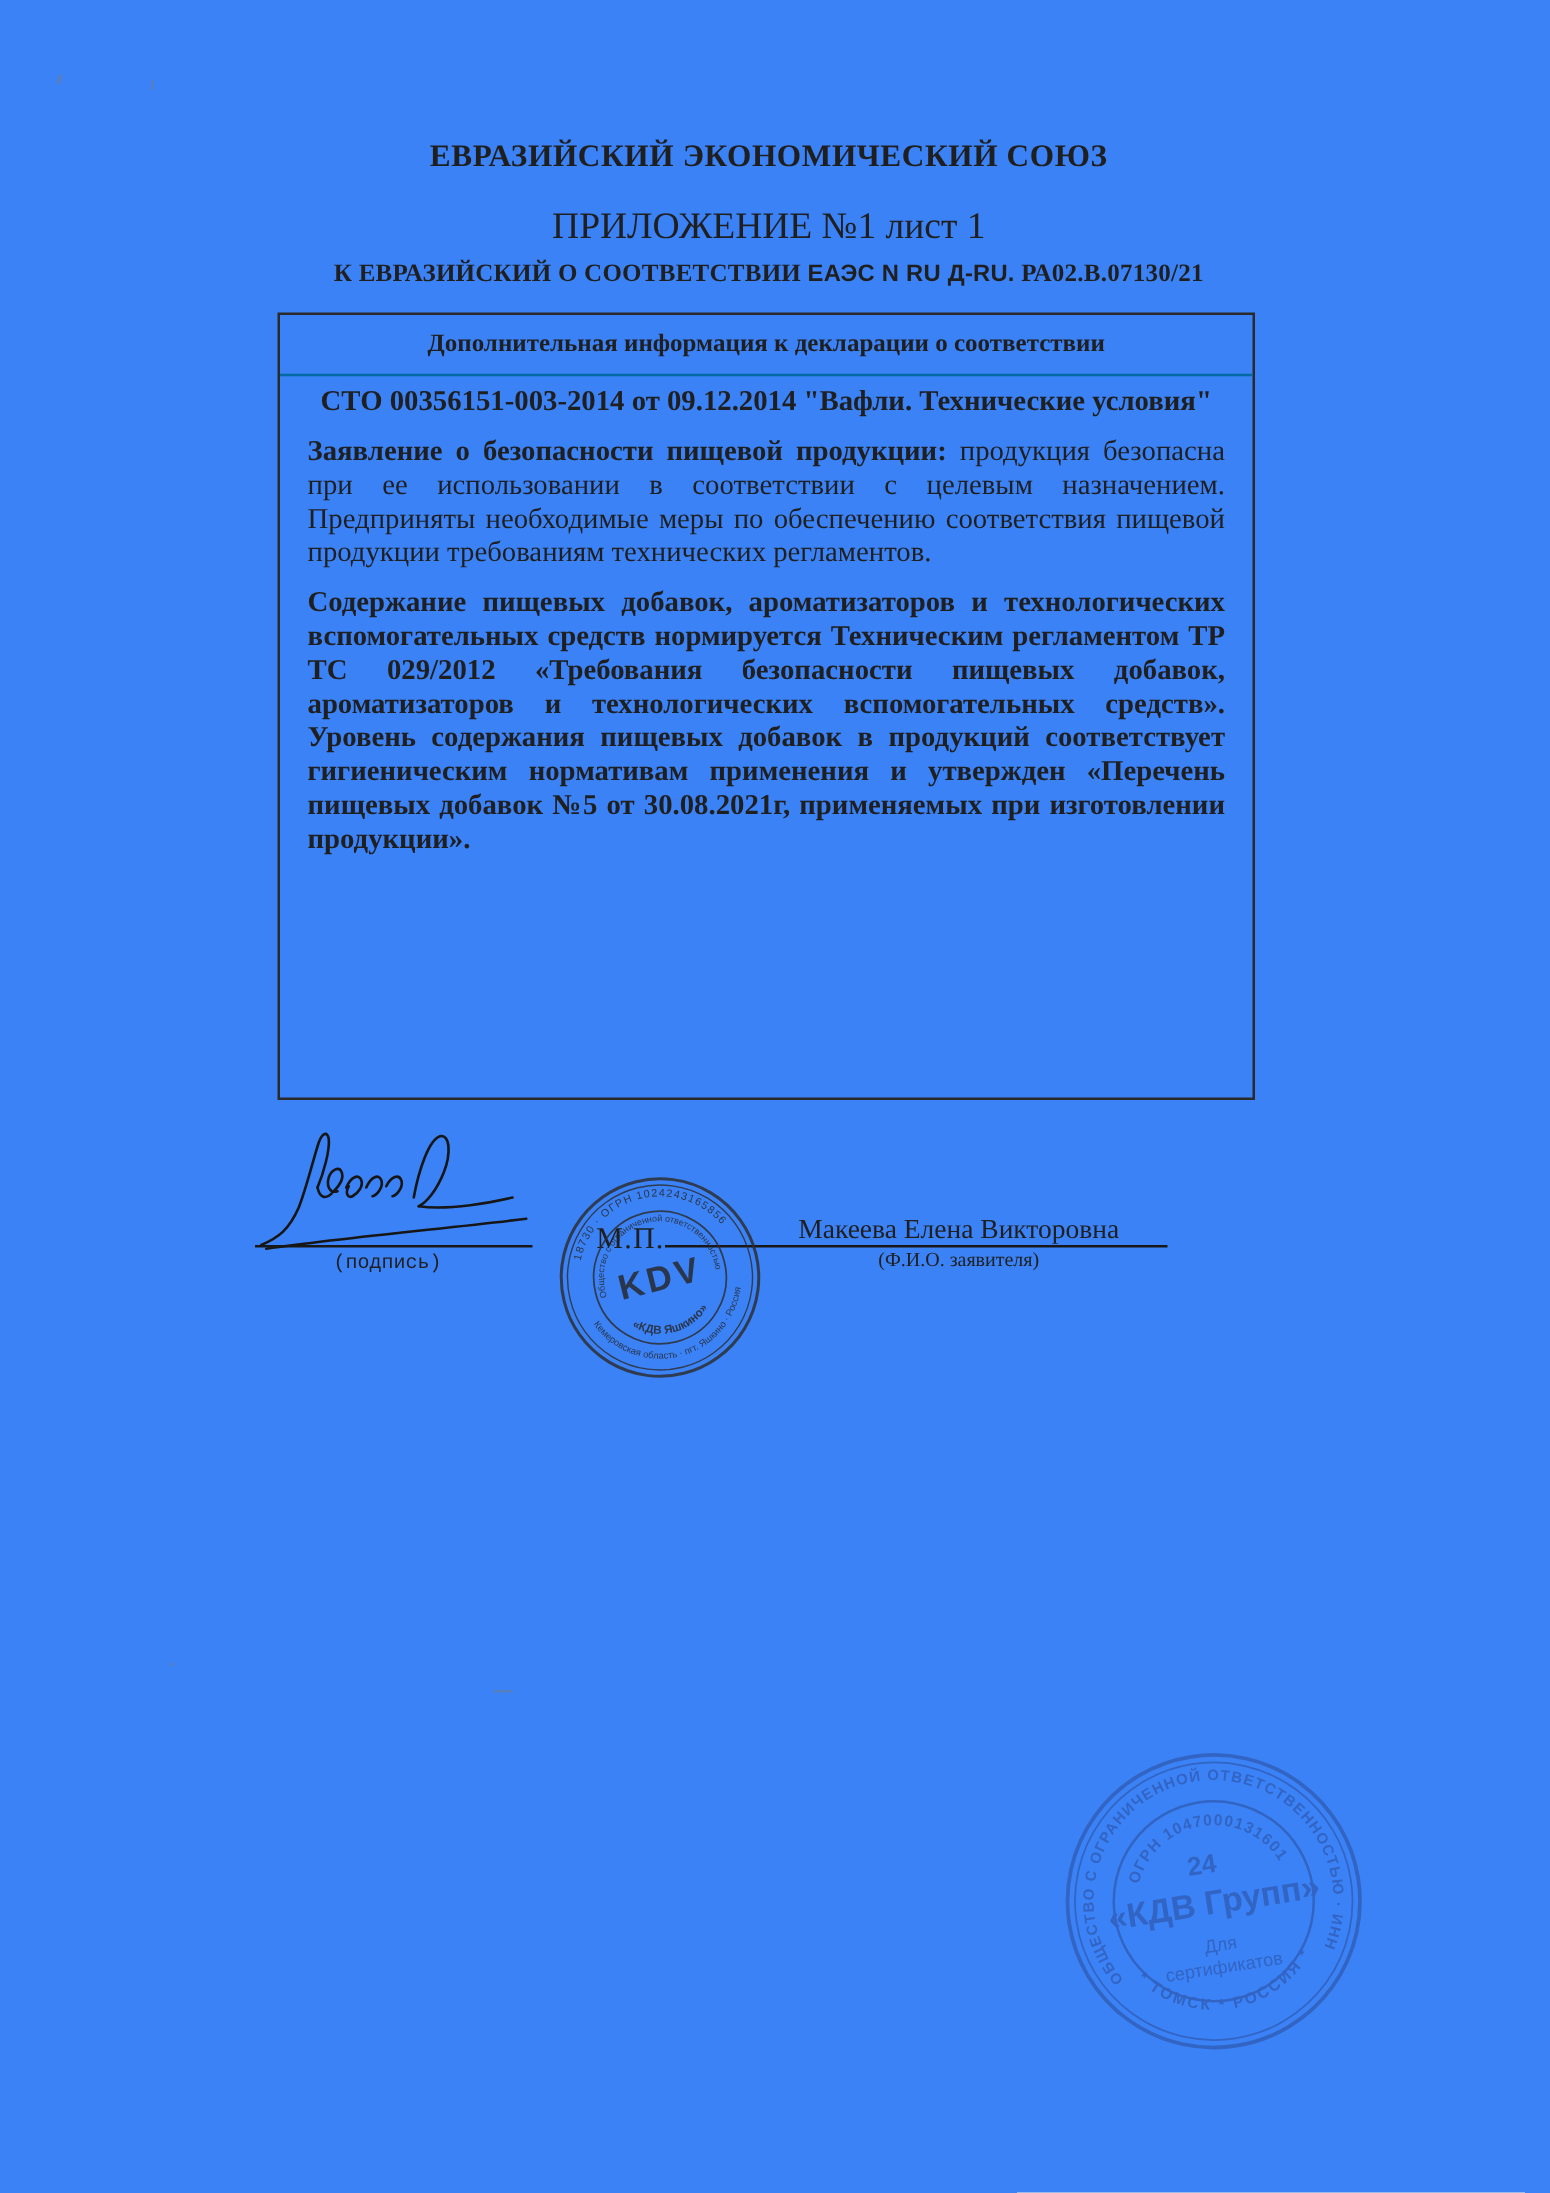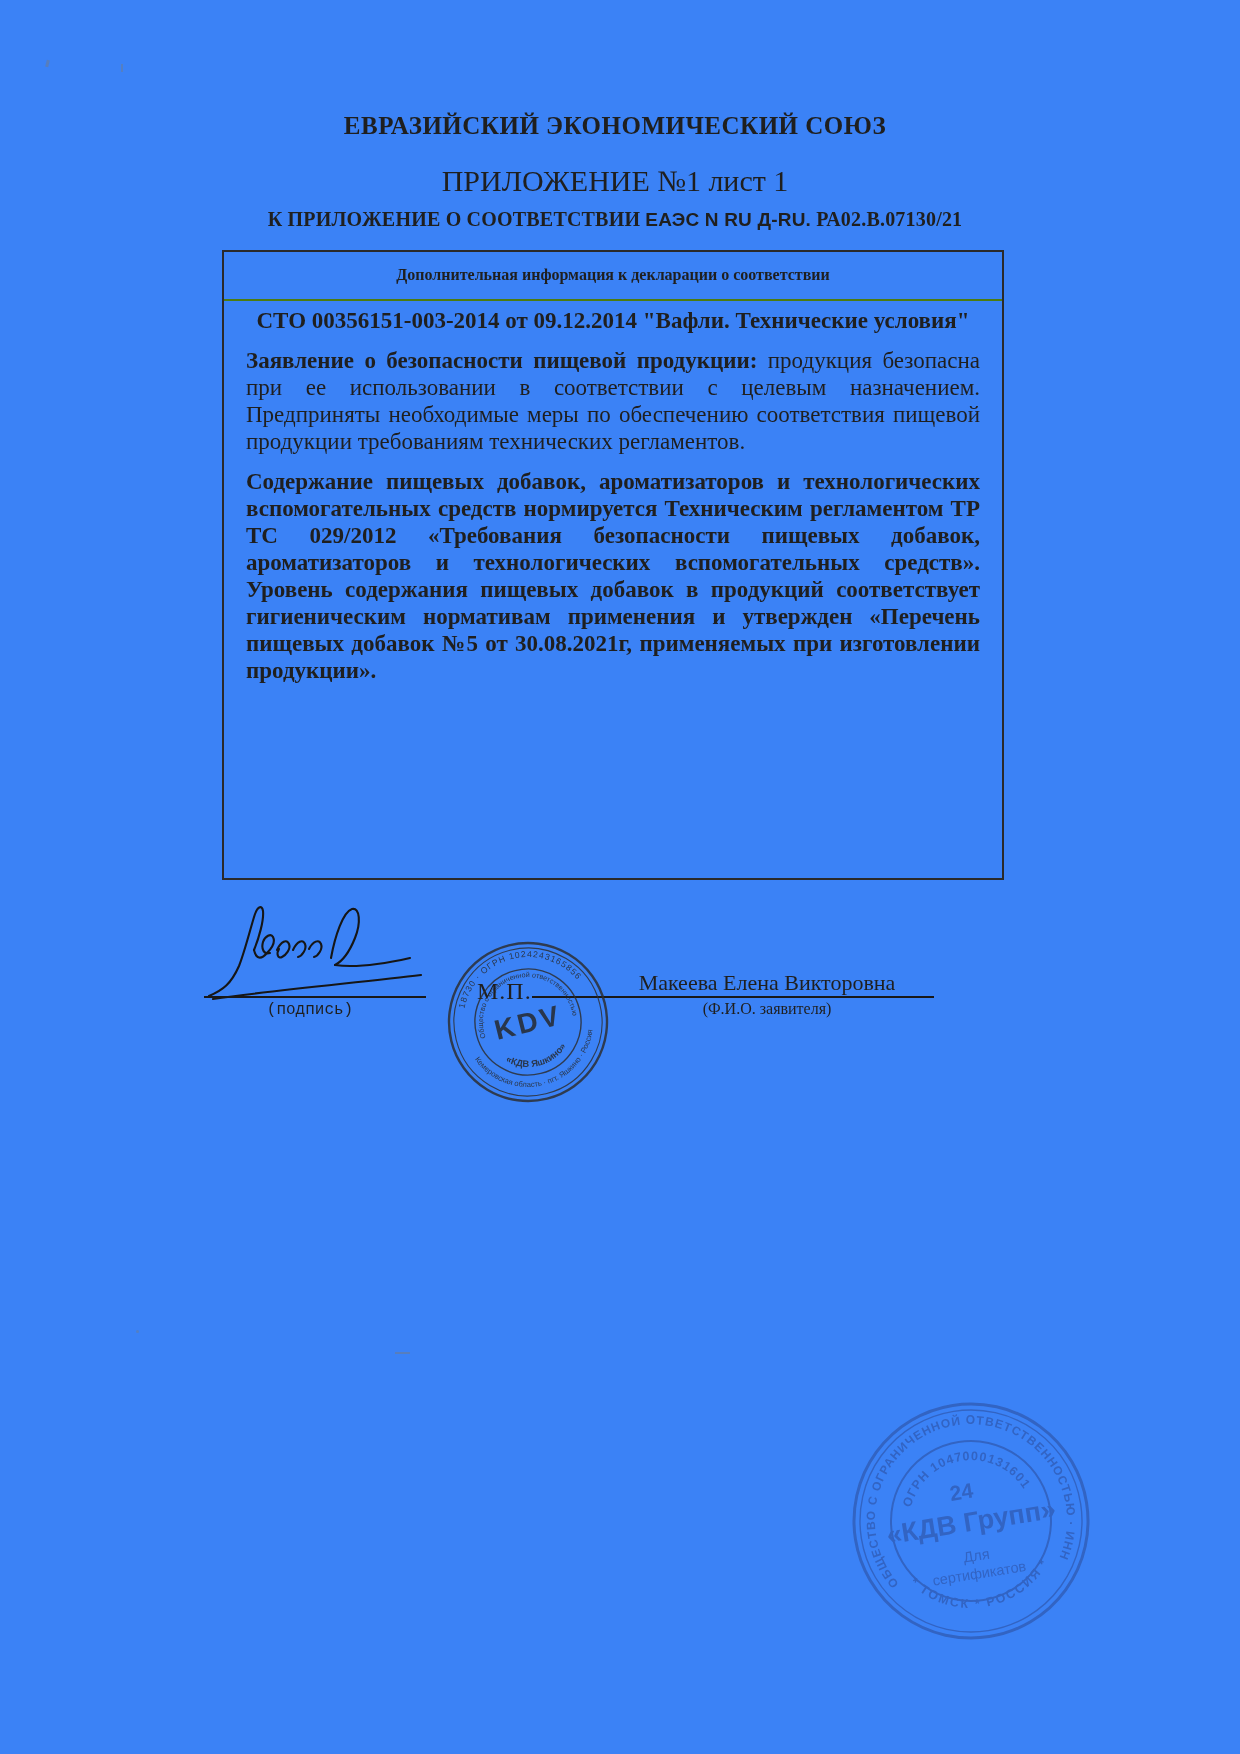--- a/index.html
+++ b/index.html
@@ -5,22 +5,22 @@
   html,body{margin:0;padding:0;background:#e8e8e6;}
   .page{position:relative;width:1240px;height:1754px;margin:0 auto;background:#3b82f6;
         font-family:"Liberation Serif",serif;color:#1f1f1f;overflow:hidden;}
   .abs{position:absolute;}
   .ctr{left:0;width:1230px;text-align:center;}
   .t1{top:112px;font-size:25px;font-weight:700;letter-spacing:.5px;}
   .t2{top:164px;font-size:30px;font-weight:400;}
   .t3{top:208px;font-size:20px;font-weight:700;letter-spacing:.2px;}
   .t3 .sansy{font-family:"Liberation Sans",sans-serif;font-size:19px;}
   .box{left:222px;top:250px;width:782px;height:630px;border:2px solid #2a2a2a;box-sizing:border-box;}
-  .box-header{height:47px;line-height:46px;border-bottom:2px solid #4d7c0f;
-              font-weight:700;font-size:16px;text-align:center;}
+  .box-header{height:47px;line-height:46px;border-bottom:2px solid #0369a1;
+              font-weight:700;font-size:20px;text-align:center;}
   .box-body{padding:0 22px;font-size:23px;line-height:27px;}
   .sto{margin-top:6px;text-align:center;font-weight:700;}
   .p{text-align:justify;margin:0;}
   .p1{margin-top:13px;}
   .p2{margin-top:0;}
   .p3{margin-top:13px;font-weight:700;}
   .p4{margin-top:30px;font-weight:700;}
   .p5{margin-top:33px;white-space:pre-line;}
   .lead{font-weight:700;}
   .sigline{border-top:2px solid #181818;height:0;}
@@ -46,21 +46,21 @@
 
 <div class="page">
 
   <div class="speck sp1"></div>
   <div class="speck sp2"></div>
   <div class="speck sp3"></div>
   <div class="speck sp4"></div>
 
   <div class="abs ctr t1">ЕВРАЗИЙСКИЙ ЭКОНОМИЧЕСКИЙ СОЮЗ</div>
   <div class="abs ctr t2">ПРИЛОЖЕНИЕ №1 лист 1</div>
-  <div class="abs ctr t3"><span>К ПРИЛОЖЕНИЕ О СООТВЕТСТВИИ </span><span class="sansy">ЕАЭС N RU Д-RU.</span><span> РА02.В.07130/21</span></div>
+  <div class="abs ctr t3"><span>К ЕВРАЗИЙСКИЙ О СООТВЕТСТВИИ </span><span class="sansy">ЕАЭС N RU Д-RU.</span><span> РА02.В.07130/21</span></div>
 
   <div class="abs box">
     <div class="box-header">Дополнительная информация к декларации о соответствии</div>
     <div class="box-body">
       <div class="sto">СТО 00356151-003-2014 от 09.12.2014 "Вафли. Технические условия"</div>
       <p class="p p1"><span class="lead">Заявление о безопасности пищевой продукции:</span><span> продукция безопасна при ее использовании в соответствии с целевым назначением. Предприняты необходимые меры по обеспечению соответствия пищевой продукции требованиям технических регламентов.</span></p>
       <p class="p p3">Содержание пищевых добавок, ароматизаторов и технологических вспомогательных средств нормируется Техническим регламентом ТР ТС 029/2012 «Требования безопасности пищевых добавок, ароматизаторов и технологических вспомогательных средств». Уровень содержания пищевых добавок в продукций соответствует гигиеническим нормативам применения и утвержден «Перечень пищевых добавок №5 от 30.08.2021г, применяемых при изготовлении продукции».</p>
     </div>
   </div>
 

